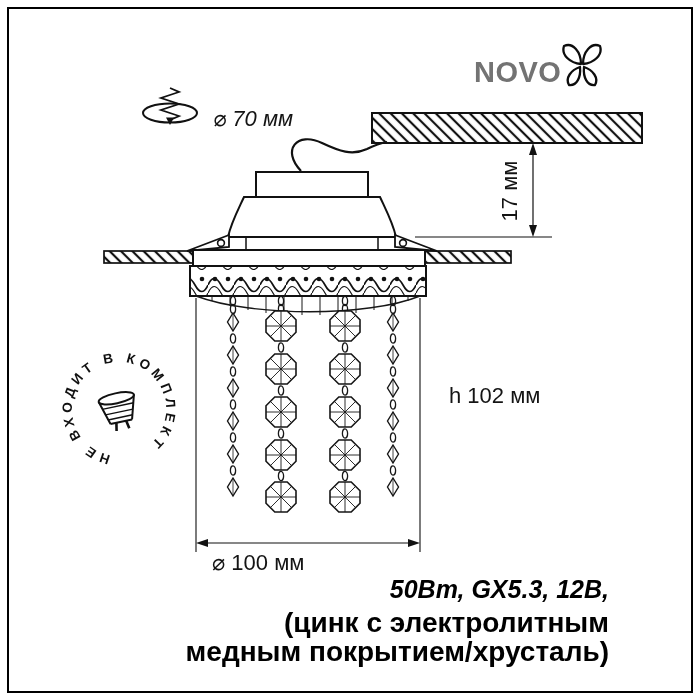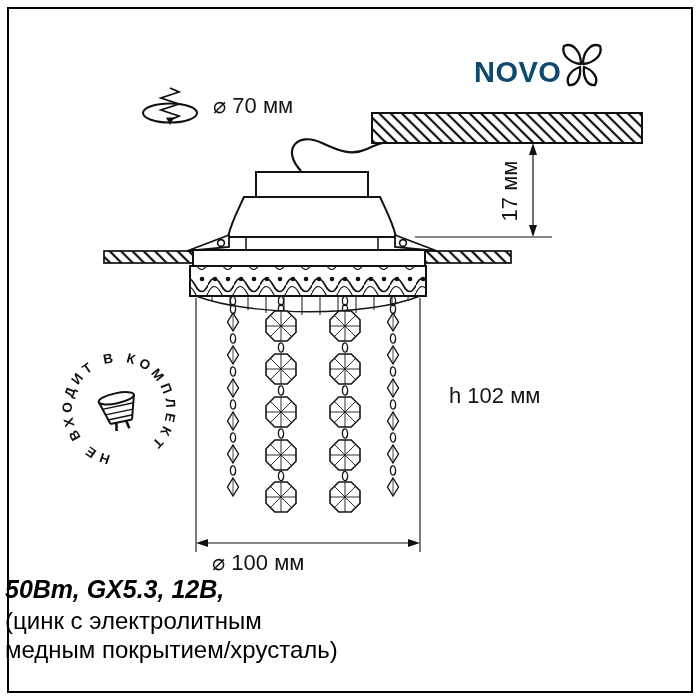--- a/index.html
+++ b/index.html
@@ -11,34 +11,34 @@
   }
   #canvas { position:relative; width:700px; height:700px; background:#fff; overflow:hidden; }
   .frame { position:absolute; inset:7px; border:2.5px solid #000; }
 
   .drawing { position:absolute; left:0; top:0; }
 
   .label { position:absolute; font-size:22px; color:#141414; white-space:nowrap; }
   .label-rotated { transform:rotate(-90deg); text-align:center; }
 
   .logo { position:absolute; left:474px; top:40px; display:flex; align-items:flex-end; }
-  .logo .word { font-size:29px; font-weight:bold; letter-spacing:0.5px; line-height:1; color:#0c4a6e; }
+  .logo .word { font-size:29px; font-weight:bold; letter-spacing:0.5px; line-height:1; color:#737373; }
   .logo svg { margin:0 -3px 1px -3px; transform:translateY(2px); }
 
   .hole-icon { position:absolute; left:136px; top:84px; }
 
   .badge { position:absolute; left:54px; top:344px; width:130px; height:130px; }
   .badge-text {
     font-family:"Liberation Sans","DejaVu Sans",sans-serif;
     font-size:13.5px; font-weight:bold; letter-spacing:4.2px; fill:#111;
   }
 
-  .spec { position:absolute; left:5px; width:604px; text-align:left; color:#000; }
+  .spec { position:absolute; left:5px; width:604px; text-align:right; color:#000; }
   .spec-bold { font-size:25px; font-weight:bold; font-style:italic; }
-  .spec-reg  { font-size:24px; }
+  .spec-reg  { font-size:28px;font-weight:bold; }
 </style>
 </head>
 <body>
 
 <div id="canvas">
 
   <div class="frame"></div>
 
   <svg class="drawing" width="700" height="700" viewBox="0 0 700 700">
     <defs>
@@ -169,21 +169,21 @@
     </svg>
   </div>
 
   <svg class="hole-icon" width="72" height="50" viewBox="0 0 72 50">
     <g fill="none" stroke="#111">
       <ellipse cx="34" cy="29" rx="27" ry="9.5" stroke-width="2"></ellipse>
       <path d="M34,4 L43,8 L25,14 L43,20 L25,26 L43,32 L34,36" stroke-width="1.8"></path>
       <path d="M34,41 L30,33.5 L38,33.5 Z" fill="#111" stroke="none"></path>
     </g>
   </svg>
-  <div class="label" style="left:213px; top:93px;">⌀ 70 мм</div>
+  <div class="label" style="left:213px; top:106px;font-style:italic;">⌀ 70 мм</div>
 
   <div class="label label-rotated" style="left:478px; top:178px; width:64px;">17 мм</div>
 
   <div class="label" style="left:449px; top:383px;">h 102 мм</div>
 
   <div class="label" style="left:212px; top:550px; width:224px; text-align:left;">⌀ 100 мм</div>
 
   <div class="badge">
     <svg width="130" height="130" viewBox="0 0 130 130">
       <path id="badge-circle" d="M56.8,111.3 A47,47 0 1,1 73.2,18.7 A47,47 0 1,1 56.8,111.3" fill="none" stroke="none"></path>

